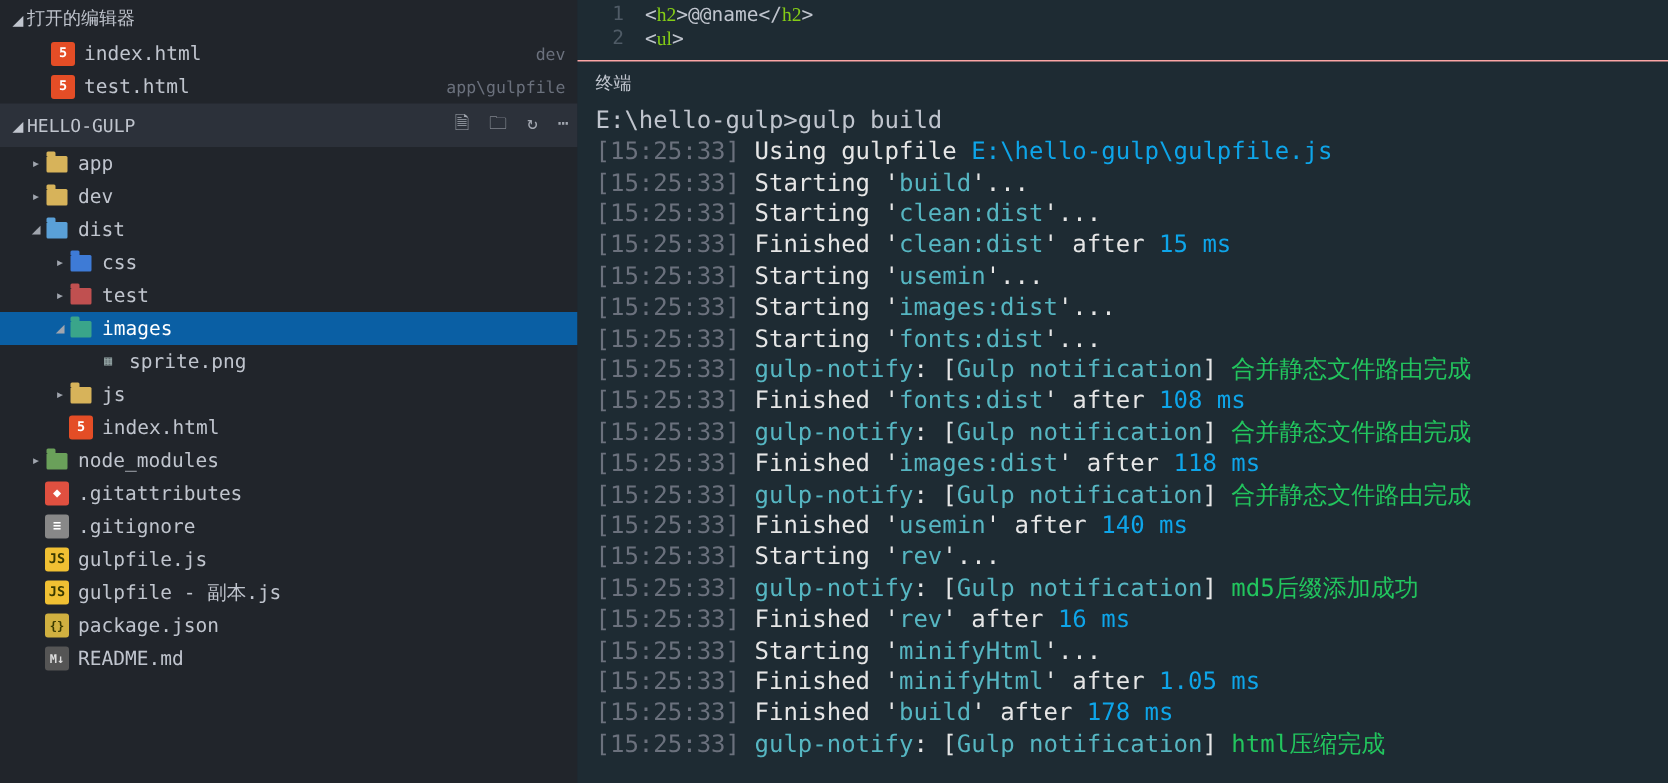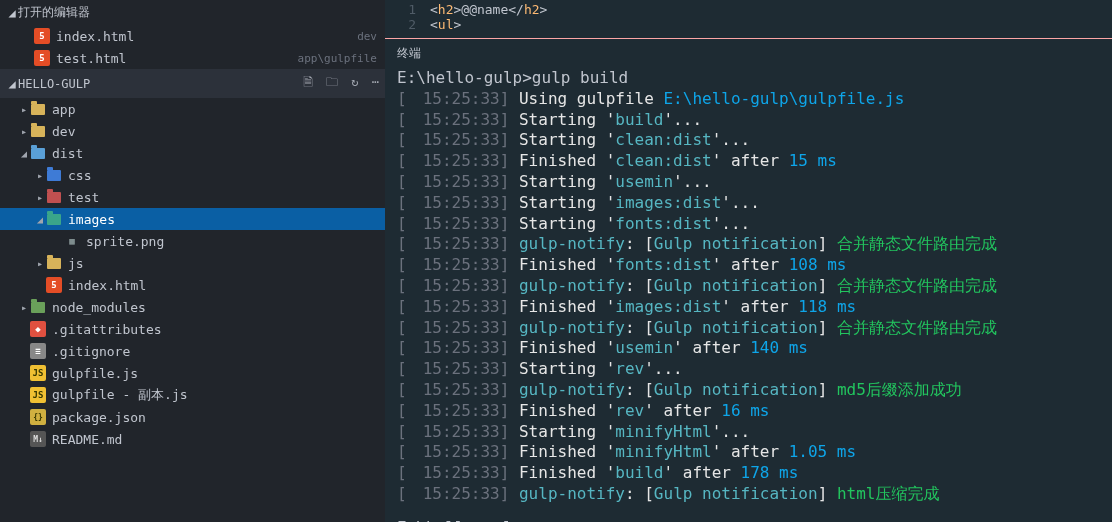--- a/index.html
+++ b/index.html
@@ -39,28 +39,28 @@
 .badge-json { background: #d0b040; color: #3a3a00; font-size: 8px; }
 .badge-png { color: #9aa; background: none; }
 .badge-git { background: #e05040; }
 .badge-md { background: #555; color: #ddd; font-size: 8px; }
 .badge-txt { background: #888; }
 
 .editor { flex: 1; display: flex; flex-direction: column; background: #1e2b33; }
 .code { display: flex; font-size: 13px; padding-top: 2px; }
 .gutter { width: 45px; text-align: right; padding-right: 14px; color: #4f5b66; }
 .code-line { color: #c0c5ce; }
-.tag { color: #fdba74; }
+.tag { color: #84cc16; font-family: Liberation Serif, serif; }
 .punct { color: #c0c5ce; }
 
 .terminal-wrap { flex: 1; border-top: 1px solid #fca5a5; margin-top: 6px; padding: 0 4px 4px 4px; display: flex; flex-direction: column; }
 .terminal-header { padding: 6px 8px 6px 8px; color: #c0c5ce; font-size: 12px; }
 .terminal { padding: 0 8px 8px 8px; font-family: Consolas, monospace; font-size: 16px; line-height: 1.3; white-space: pre; }
 .t-cmd { color: #c0c5ce; }
-.t-time { color: #6b717d; margin-left: 16px; }
+.t-time { color: #6b717d; }
 .t-br { color: #6b717d; }
 .t-magenta { color: #0ea5e9; }
 .t-cyan { color: #56b6c2; }
 .t-green { color: #22c55e; }
 .t-white { color: #e6e6e6; }
 .cursor { display: inline-block; width: 7px; height: 14px; border: 1px solid #c0c5ce; vertical-align: text-bottom; }
 </style>
 </head>
 <body>
 

